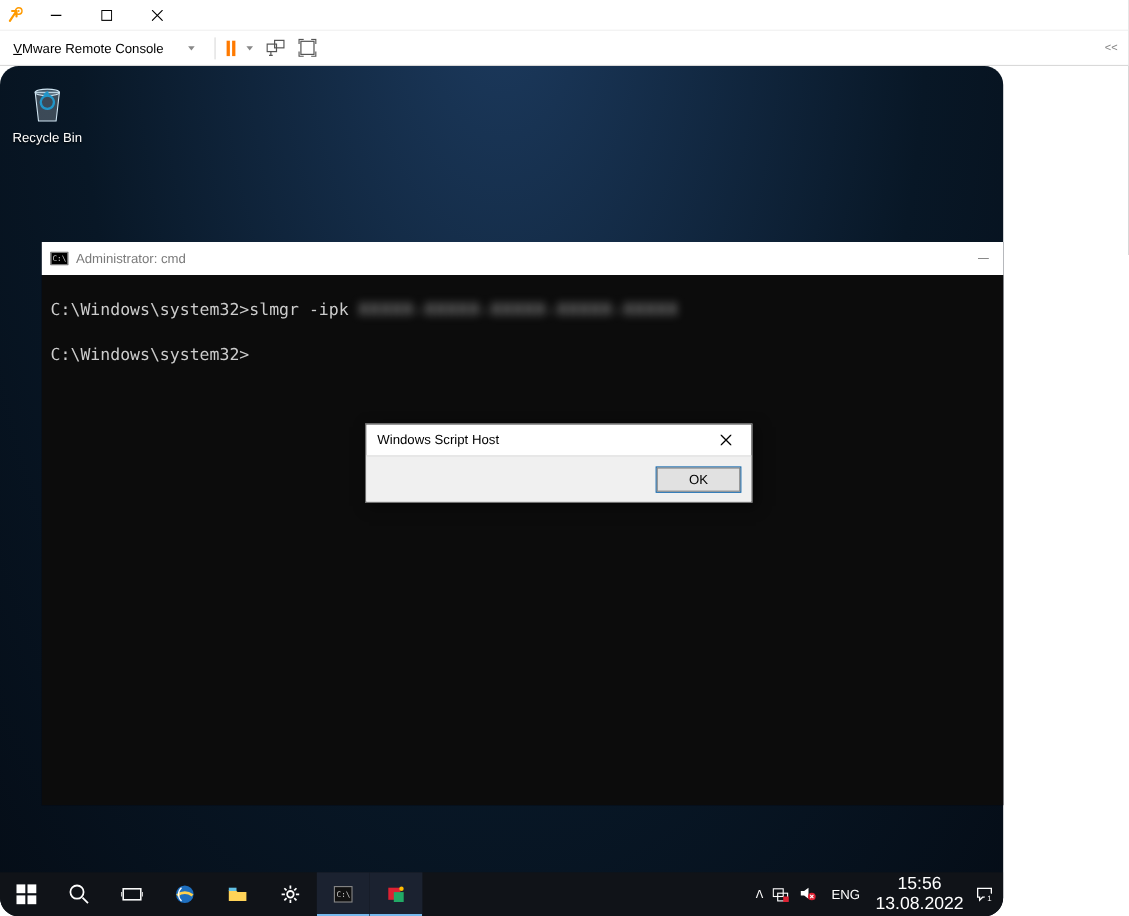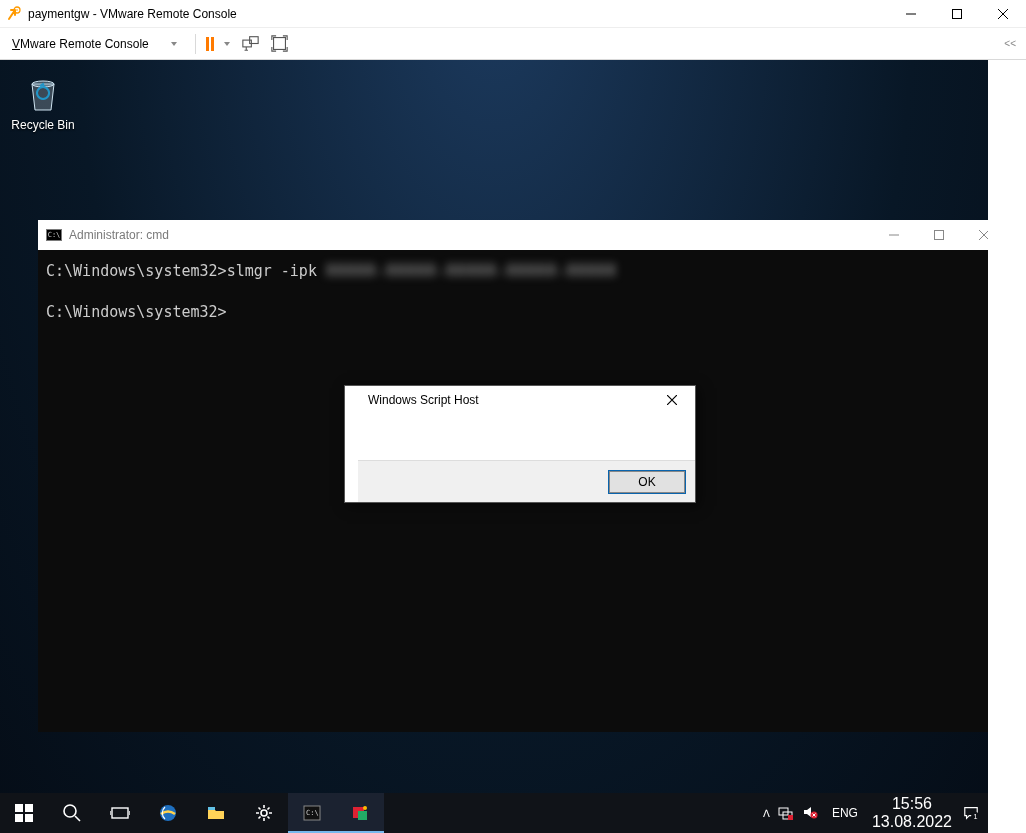--- a/index.html
+++ b/index.html
@@ -20,49 +20,49 @@
   .vm-sep { width:1px;height:20px;background:#d9d9d9;margin:0 6px;}
   .pause-btn { display:flex; gap:2px; padding:3px 4px; align-items:center;}
   .pause-btn .bar{width:3px;height:14px;background:#ff7a00;}
   .drop-caret{width:0;height:0;border-left:3px solid transparent;border-right:3px solid transparent;border-top:4px solid #888;margin:0 6px;}
   .tool-icon{padding:3px 6px;display:flex;align-items:center;justify-content:center;}
   .tool-icon svg{width:17px;height:17px;stroke:#555;}
   .toolbar-spacer{flex:1;}
   .collapse-arrows{font-size:10px;color:#888;padding:4px;}
 
   
-  .guest-desktop { position:relative; width:988px; height: calc(833px - 28px - 32px); background: radial-gradient(ellipse at 50% -10%, #1c3a5e 0%, #081726 60%, #050d17 100%); overflow:hidden;}
+  .guest-desktop { position:relative; width:912px; height: calc(833px - 28px - 32px); background: radial-gradient(ellipse at 50% -10%, #1c3a5e 0%, #081726 60%, #050d17 100%); overflow:hidden;border-radius:17px;}
   .desktop-icon { position:absolute; top:12px; left:6px; width:74px; text-align:center; color:#fff; font-size:12px; }
   .desktop-icon .bin{width:42px;height:42px;margin:0 auto 4px;position:relative;}
   .desktop-icon .bin svg{width:42px;height:42px;}
   .desktop-icon .lbl{text-shadow:0 1px 2px #000;}
 
   
   .cmd-window{ position:absolute; left:38px; top:160px; width:976px; height:512px; background:#000814;}
   .cmd-title{height:30px;background:#fff;display:flex;align-items:center;padding:0 8px;font-size:12px;color:#7a7a7a;}
   .cmd-title .ic{width:16px;height:12px;background:#000;border:1px solid #7a7a7a;margin-right:7px;display:flex;align-items:center;justify-content:center;}
   .cmd-title .ic .t{font-size:7px;color:#ccc;font-family:monospace;}
   .cmd-title .sp{flex:1;}
   .cmd-title .wc{width:45px;height:100%;display:flex;align-items:center;justify-content:center;color:#888;}
   .cmd-title .wc svg{width:10px;height:10px;}
   .cmd-body{position:relative;height:calc(100% - 30px);background:#0c0c0c;display:flex;}
-  .cmd-text{flex:1;padding:11px 8px;font-family:Consolas,monospace;font-size:15px;color:#ccc;white-space:pre;line-height:1.35;}
+  .cmd-text{flex:1;padding:21px 8px;font-family:Consolas,monospace;font-size:15px;color:#ccc;white-space:pre;line-height:1.35;}
   .cmd-scroll{width:17px;background:#2b2b2b;position:relative;}
   .cmd-scroll .up,.cmd-scroll .dn{height:17px;background:#3a3a3a;display:flex;align-items:center;justify-content:center;color:#888;font-size:8px;}
   .cmd-scroll .dn{position:absolute;bottom:0;width:100%;}
   .blurred { filter: blur(4px); letter-spacing:1px; }
 
   
-  .wsh-dialog{ position:absolute; left:344px; top:325px; width:352px; background:#fff; border:1px solid #555; box-shadow: 3px 3px 12px rgba(0,0,0,0.6); font-size:12px;padding-left:13px;}
+  .wsh-dialog{ position:absolute; left:332px; top:325px; width:352px; background:#fff; border:1px solid #555; box-shadow: 3px 3px 12px rgba(0,0,0,0.6); font-size:12px;}
   .wsh-dialog .dt{height:28px;display:flex;align-items:center;padding:0 10px;}
   .wsh-dialog .dt .ttl{flex:1;}
   .wsh-dialog .dt .x{width:26px;height:26px;display:flex;align-items:center;justify-content:center;}
   .wsh-dialog .dt .x svg{width:10px;height:10px;}
   .wsh-dialog .body{padding:16px 12px 18px 12px; line-height:1.35;}
-  .wsh-dialog .btns{height:42px;background:#f0f0f0;border-top:1px solid #ddd;display:flex;align-items:center;justify-content:flex-end;padding:0 10px;margin-top:46px;}
+  .wsh-dialog .btns{height:42px;background:#f0f0f0;border-top:1px solid #ddd;display:flex;align-items:center;justify-content:flex-end;padding:0 10px;}
   .wsh-dialog .btns button{width:76px;height:22px;font-size:12px;background:#e1e1e1;border:1px solid #888;box-shadow:0 0 0 1px #0a64ad;}
 
   
   .taskbar{position:absolute;left:0;bottom:0;height:40px;width:100%;background:#101318;display:flex;align-items:stretch;color:#fff;}
   .tb-btn{width:48px;display:flex;align-items:center;justify-content:center;}
   .tb-btn svg{width:20px;height:20px;}
   .tb-btn.active{background:#1b2230;box-shadow: inset 0 -2px 0 #76b9ed;}
   .tb-spacer{flex:1;}
   .tray{display:flex;align-items:center;gap:8px;padding:0 6px;font-size:12px;}
   .tray .lang{padding:0 6px;}
@@ -75,21 +75,20 @@
 <body>
 
 <div class="vm-titlebar">
   <span class="logo">
     <svg viewBox="0 0 16 16">
         <path d="M3 13 L9 4 M9 4 L9 9 M9 4 L5 4" stroke="#ff9a00" stroke-width="2" fill="none" stroke-linecap="round"></path>
         <circle cx="11" cy="4" r="3" fill="none" stroke="#ff9a00" stroke-width="1.3"></circle>
         <circle cx="11" cy="4" r="0.8" fill="#ff9a00"></circle>
       </svg>
   </span>
-  <span class="vm-title">paymentgw - VMware Remote Console</span>
   <div class="vm-ctrl-group">
     <div class="vm-ctrl">
         <svg viewBox="0 0 10 10">
           <path d="M0 5 H10" stroke="currentColor" stroke-width="1"></path>
         </svg>
       </div>
     <div class="vm-ctrl">
         <svg viewBox="0 0 10 10">
           <rect x="0.5" y="0.5" width="9" height="9" fill="none" stroke="currentColor" stroke-width="1"></rect>
         </svg>

